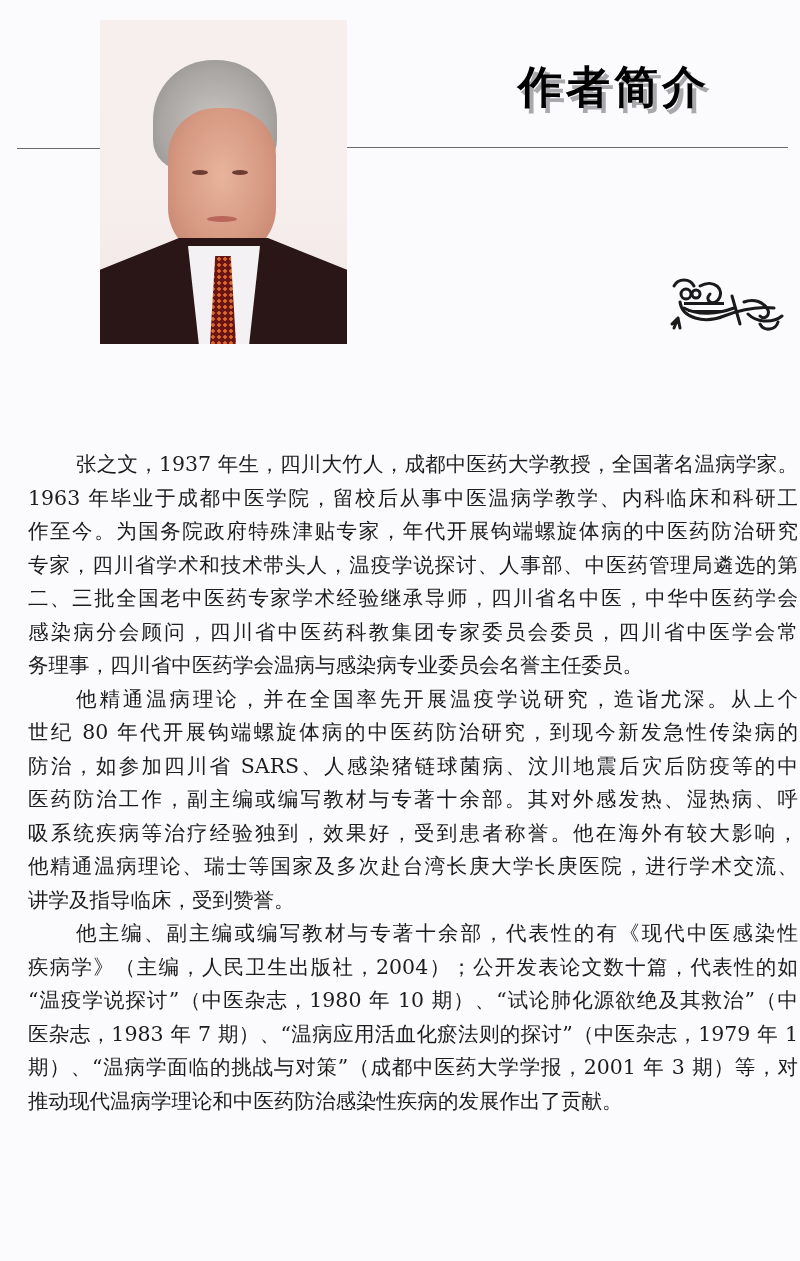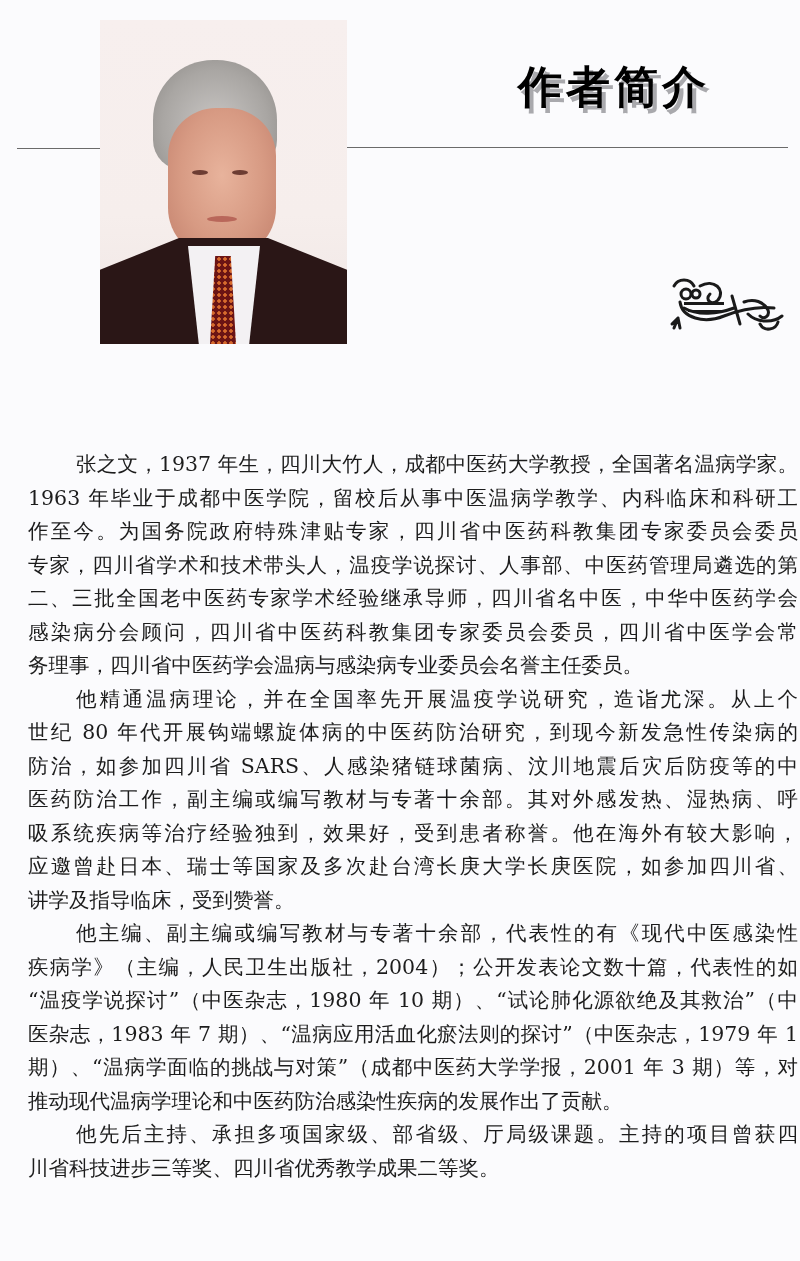--- a/index.html
+++ b/index.html
@@ -91,40 +91,36 @@
   <g fill="#1a1a1a">
     <rect x="20" y="30" width="40" height="3"></rect>
     <rect x="24" y="38" width="36" height="2"></rect>
   </g>
 </svg>
 
 <div class="body-text">
   <p style="margin:0">
     <span class="line indent">张之文，1937 年生，四川大竹人，成都中医药大学教授，全国著名温病学家。</span>
     <span class="line">1963 年毕业于成都中医学院，留校后从事中医温病学教学、内科临床和科研工</span>
-    <span class="line">作至今。为国务院政府特殊津贴专家，四川省中医药科教集团专家委员会委员</span>
+    <span class="line">作至今。为国务院政府特殊津贴专家，年代开展钩端螺旋体病的中医药防治研究</span>
     <span class="line">专家，四川省学术和技术带头人，温疫学说探讨、人事部、中医药管理局遴选的第</span>
     <span class="line">二、三批全国老中医药专家学术经验继承导师，四川省名中医，中华中医药学会</span>
     <span class="line">感染病分会顾问，四川省中医药科教集团专家委员会委员，四川省中医学会常</span>
     <span class="line last">务理事，四川省中医药学会温病与感染病专业委员会名誉主任委员。</span>
   </p>
   <p style="margin:0">
     <span class="line indent">他精通温病理论，并在全国率先开展温疫学说研究，造诣尤深。从上个</span>
     <span class="line">世纪 80 年代开展钩端螺旋体病的中医药防治研究，到现今新发急性传染病的</span>
     <span class="line">防治，如参加四川省 SARS、人感染猪链球菌病、汶川地震后灾后防疫等的中</span>
     <span class="line">医药防治工作，副主编或编写教材与专著十余部。其对外感发热、湿热病、呼</span>
     <span class="line">吸系统疾病等治疗经验独到，效果好，受到患者称誉。他在海外有较大影响，</span>
-    <span class="line">应邀曾赴日本、瑞士等国家及多次赴台湾长庚大学长庚医院，如参加四川省、</span>
+    <span class="line">他精通温病理论、瑞士等国家及多次赴台湾长庚大学长庚医院，进行学术交流、</span>
     <span class="line last">讲学及指导临床，受到赞誉。</span>
   </p>
   <p style="margin:0">
     <span class="line indent">他主编、副主编或编写教材与专著十余部，代表性的有《现代中医感染性</span>
     <span class="line">疾病学》（主编，人民卫生出版社，2004）；公开发表论文数十篇，代表性的如</span>
     <span class="line">“温疫学说探讨”（中医杂志，1980 年 10 期）、“试论肺化源欲绝及其救治”（中</span>
     <span class="line">医杂志，1983 年 7 期）、“温病应用活血化瘀法则的探讨”（中医杂志，1979 年 1</span>
     <span class="line">期）、“温病学面临的挑战与对策”（成都中医药大学学报，2001 年 3 期）等，对</span>
     <span class="line last">推动现代温病学理论和中医药防治感染性疾病的发展作出了贡献。</span>
   </p>
-  <p style="margin:0">
-    <span class="line indent">他先后主持、承担多项国家级、部省级、厅局级课题。主持的项目曾获四</span>
-    <span class="line last">川省科技进步三等奖、四川省优秀教学成果二等奖。</span>
-  </p>
 </div>
 
 </body></html>

